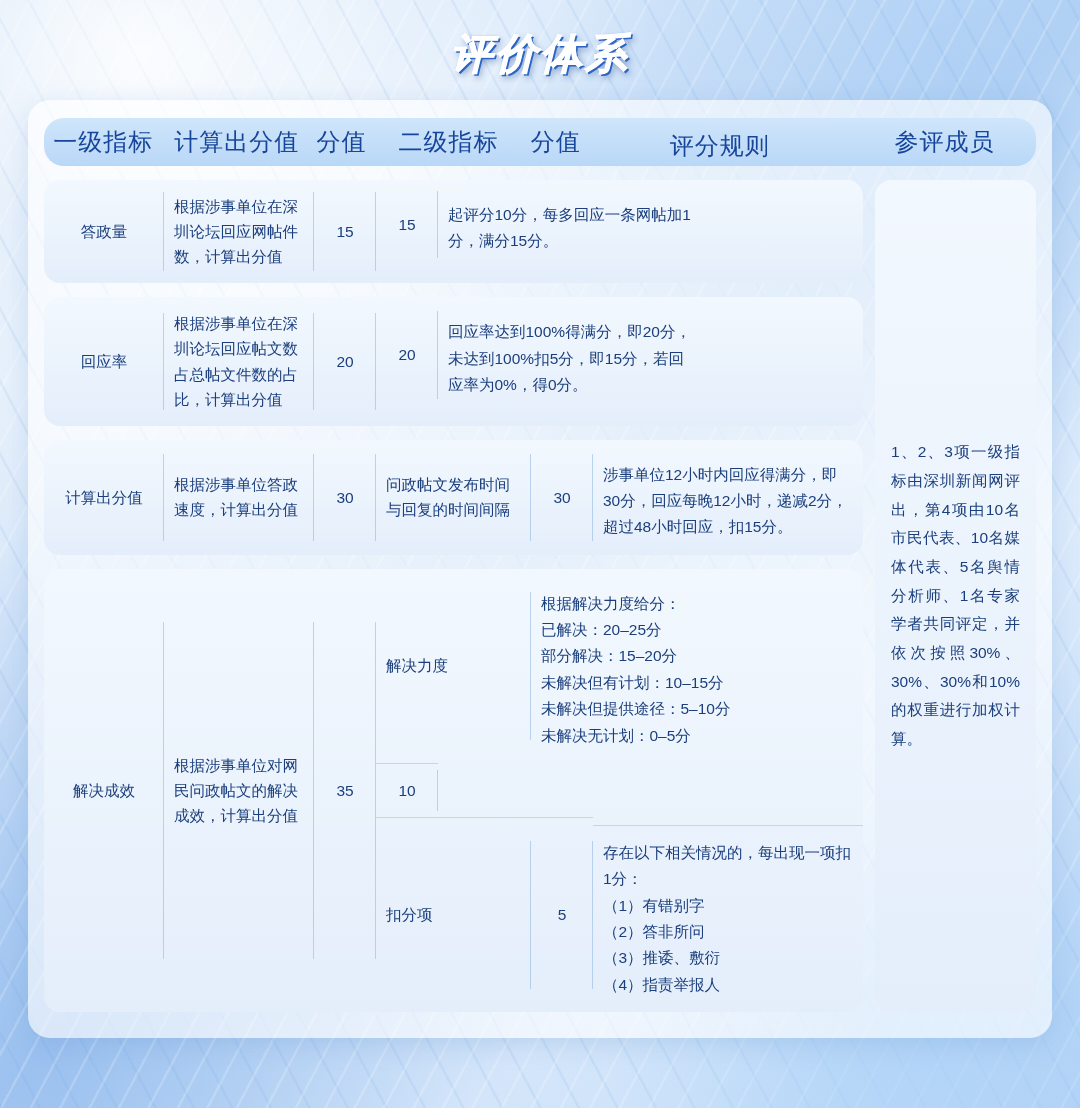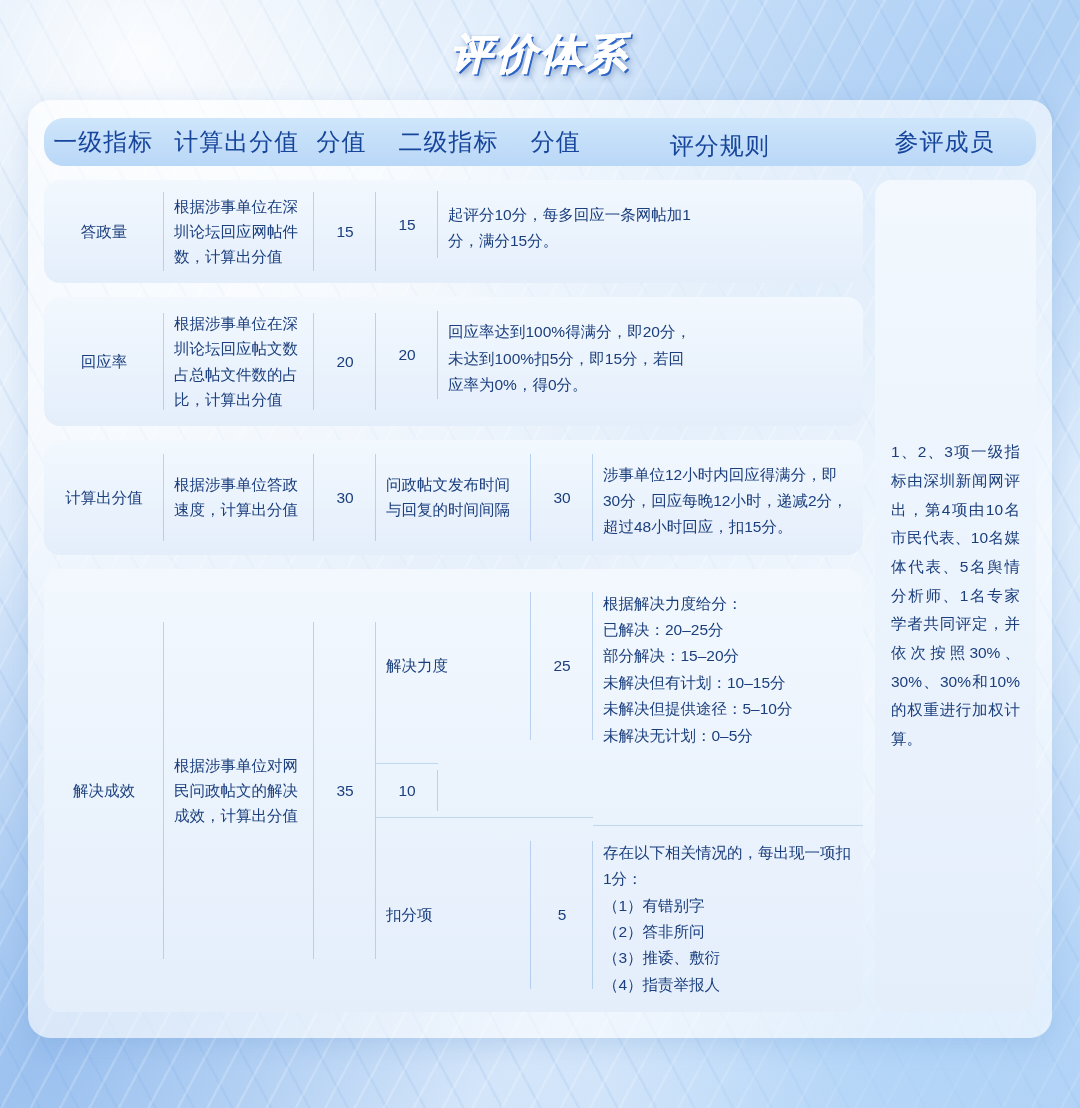--- a/index.html
+++ b/index.html
@@ -249,21 +249,20 @@
         </div>
       </div>
 
       <div class="row">
         <div class="cell center c1 divider-r">解决成效</div>
         <div class="cell left c2 divider-r">根据涉事单位对网民问政帖文的解决成效，计算出分值</div>
         <div class="cell center c3 divider-r">35</div>
         <div class="stack">
           <div class="sub-row">
             <div class="cell left c4 divider-r">解决力度</div>
-            <div class="cell center c5 divider-r">25</div>
             <div class="cell left c6 rule-text">根据解决力度给分：
 已解决：20–25分
 部分解决：15–20分
 未解决但有计划：10–15分
 未解决但提供途径：5–10分
 未解决无计划：0–5分</div>
           </div>
           <div class="sub-row">
             <div class="cell center c5 divider-r">10</div>
           </div>

